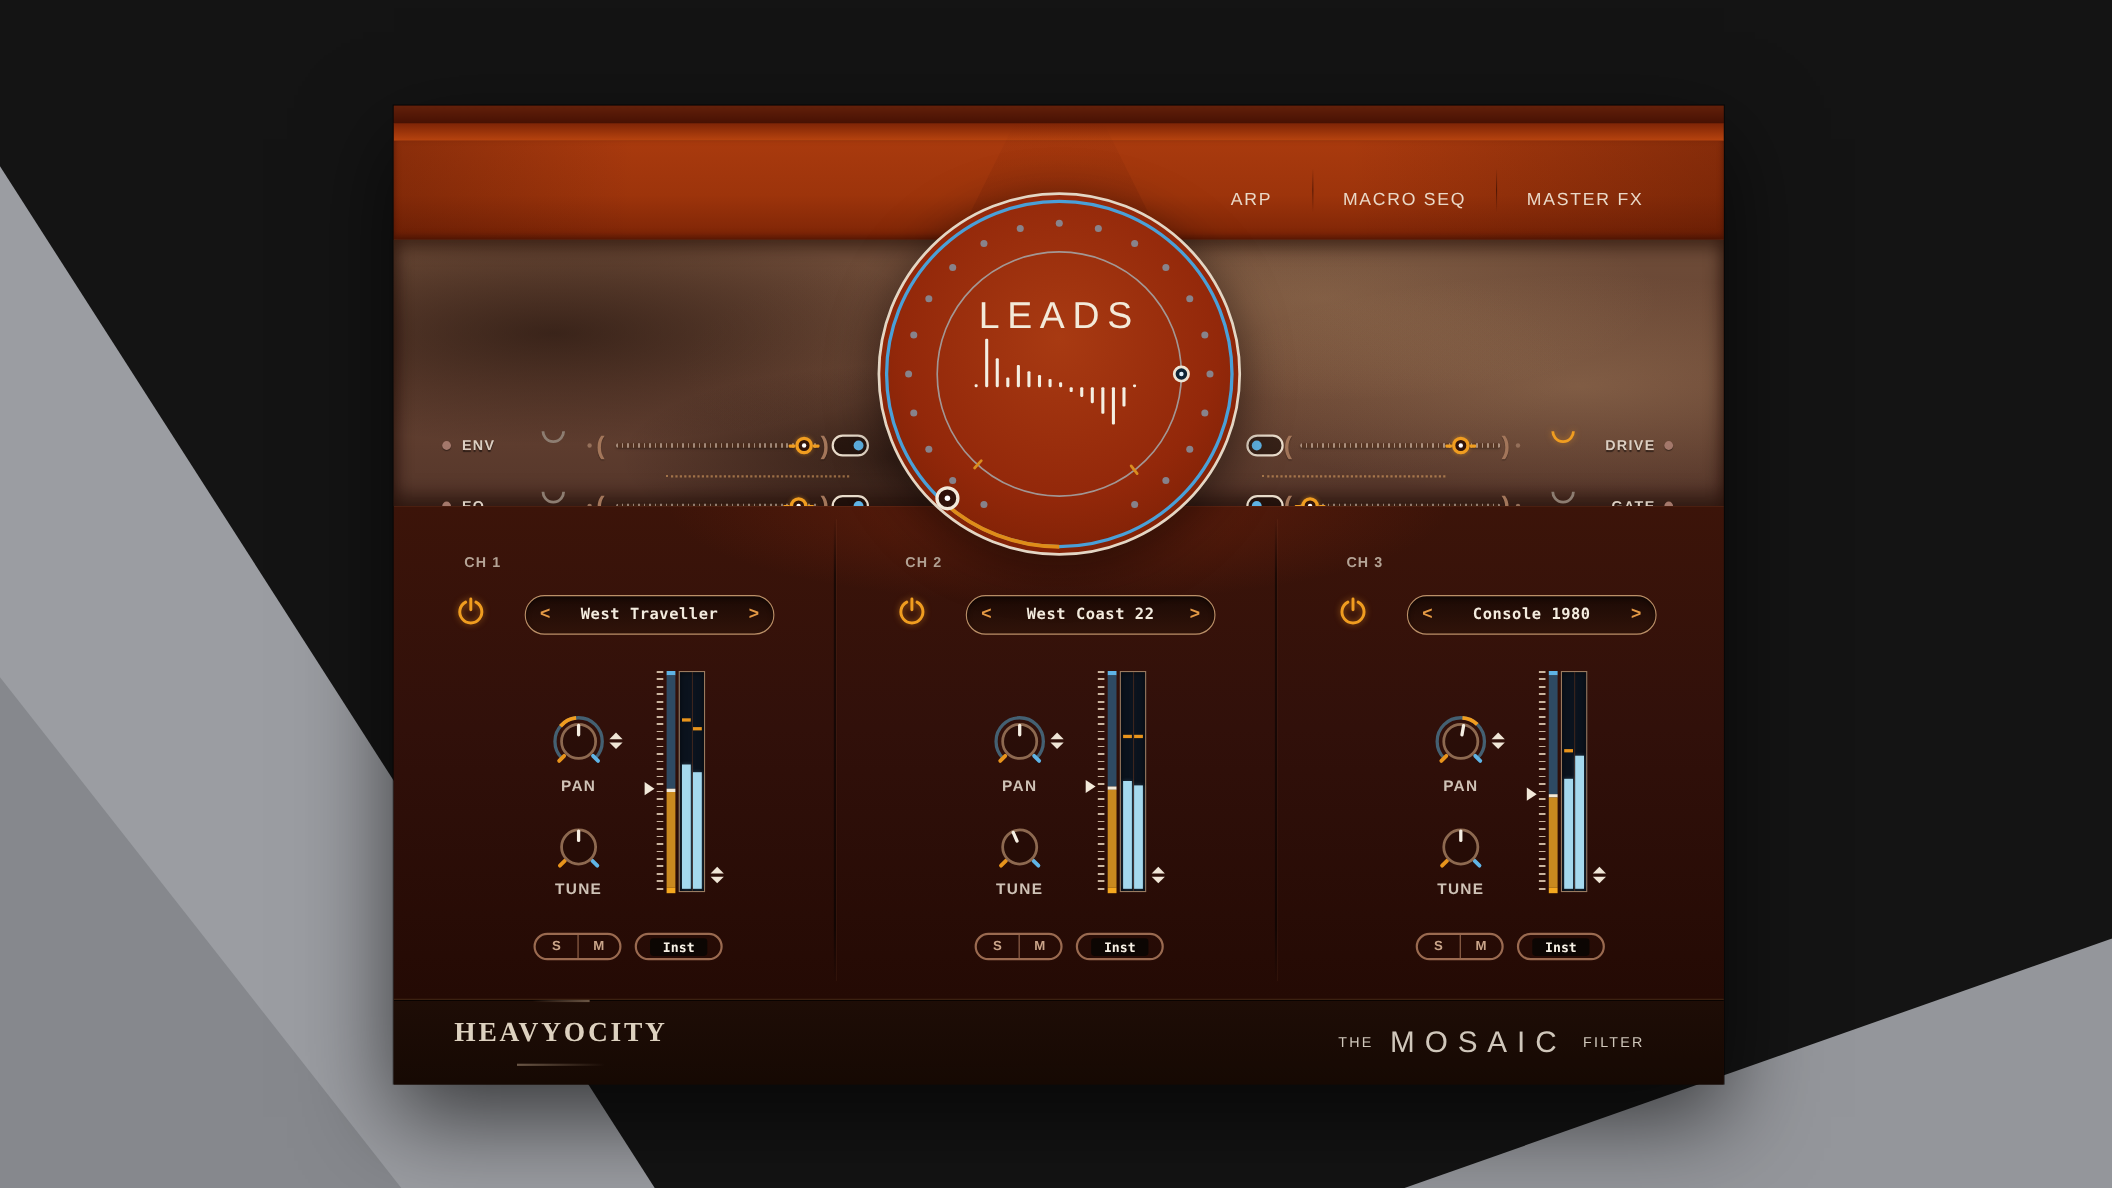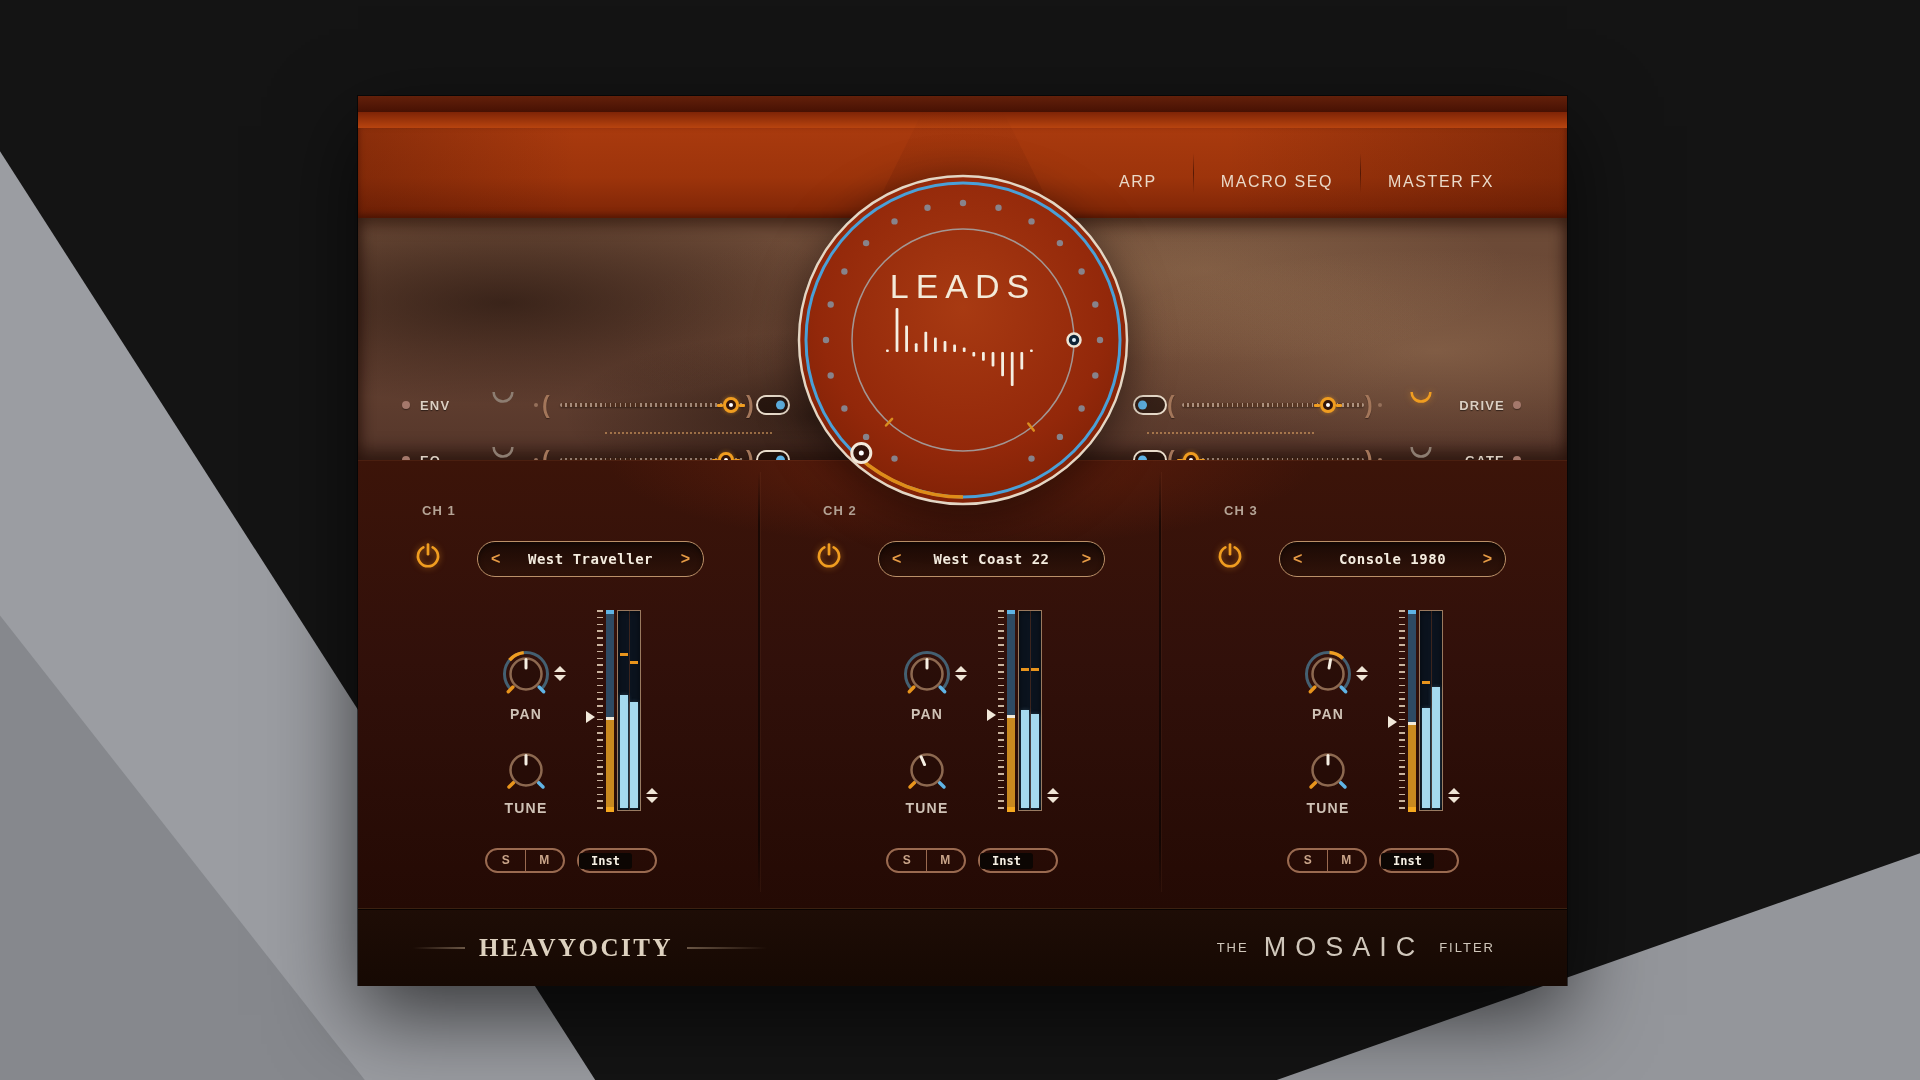--- a/index.html
+++ b/index.html
@@ -88,34 +88,34 @@
   .tri-right{width:0;height:0;border-top:6px solid transparent;border-bottom:6px solid transparent;border-left:9px solid #f2e9da;}
   .spinner{width:12px;}
   .spinner b{position:absolute;left:0;width:0;height:0;border-left:6px solid transparent;border-right:6px solid transparent;}
   .spinner .up{top:0;border-bottom:6px solid #efe5d6;}
   .spinner .dn{top:9px;border-top:6px solid #efe5d6;}
   .pill{height:21px;border:2px solid #9a6a50;border-radius:13px;cursor:pointer;display:flex;align-items:center;}
   .pill *{position:static;}
   .sm-pill{width:76px;}
   .sm-half{flex:1;text-align:center;color:#c9a489;font-size:12px;font-weight:bold;line-height:21px;cursor:pointer;}
   .sm-half.s{border-right:1.5px solid #9a6a50;}
-  .inst-pill{width:76px;justify-content:flex-start;}
+  .inst-pill{width:76px;justify-content:center;}
   .inst-inner{background:#0c0603;border-radius:3px;padding:1px 12px;color:#f6f0e4;font-size:12px;font-weight:bold;
      font-family:"DejaVu Sans Mono",monospace;}
 
   .knob-flare{position:absolute;left:495px;top:14px;width:220px;height:142px;z-index:5;
      background:linear-gradient(180deg,rgba(90,22,4,0),rgba(110,30,7,.5));
      clip-path:polygon(32% 0,68% 0,100% 100%,0 100%);}
   .knob-wrap{position:absolute;left:435px;top:74px;width:340px;height:340px;z-index:10;cursor:pointer;
      filter:drop-shadow(0 10px 22px rgba(10,2,0,.55));}
 
   .footer{position:absolute;left:0;top:812px;width:100%;height:77px;
      background:linear-gradient(180deg,#1e0d06,#160903);
      border-top:1px solid rgba(190,120,70,.22);box-shadow:inset 0 1px 0 rgba(0,0,0,.7);}
-  .brand-wrap{position:absolute;left:55px;top:0;height:100%;display:flex;align-items:center;gap:14px;}
+  .brand-wrap{position:absolute;left:55px;top:0;height:100%;display:flex;align-items:center;gap:14px;flex-direction:column;}
   .brand-text{color:#ddd1bf;font-size:25px;font-weight:bold;letter-spacing:2.5px;font-family:"Liberation Serif",serif;}
   .deco-line{width:52px;height:2px;background:linear-gradient(90deg,transparent,#6a5645);}
   .deco-line.r{background:linear-gradient(90deg,#6a5645,transparent);width:80px;}
   .series-wrap{position:absolute;right:72px;top:0;height:100%;display:flex;align-items:center;gap:15px;color:#d0c7bb;}
   .series-small{font-size:13px;letter-spacing:2px;}
   .series-big{font-size:27px;letter-spacing:9px;font-weight:300;}
 </style>
 </head>
 <body>
 

